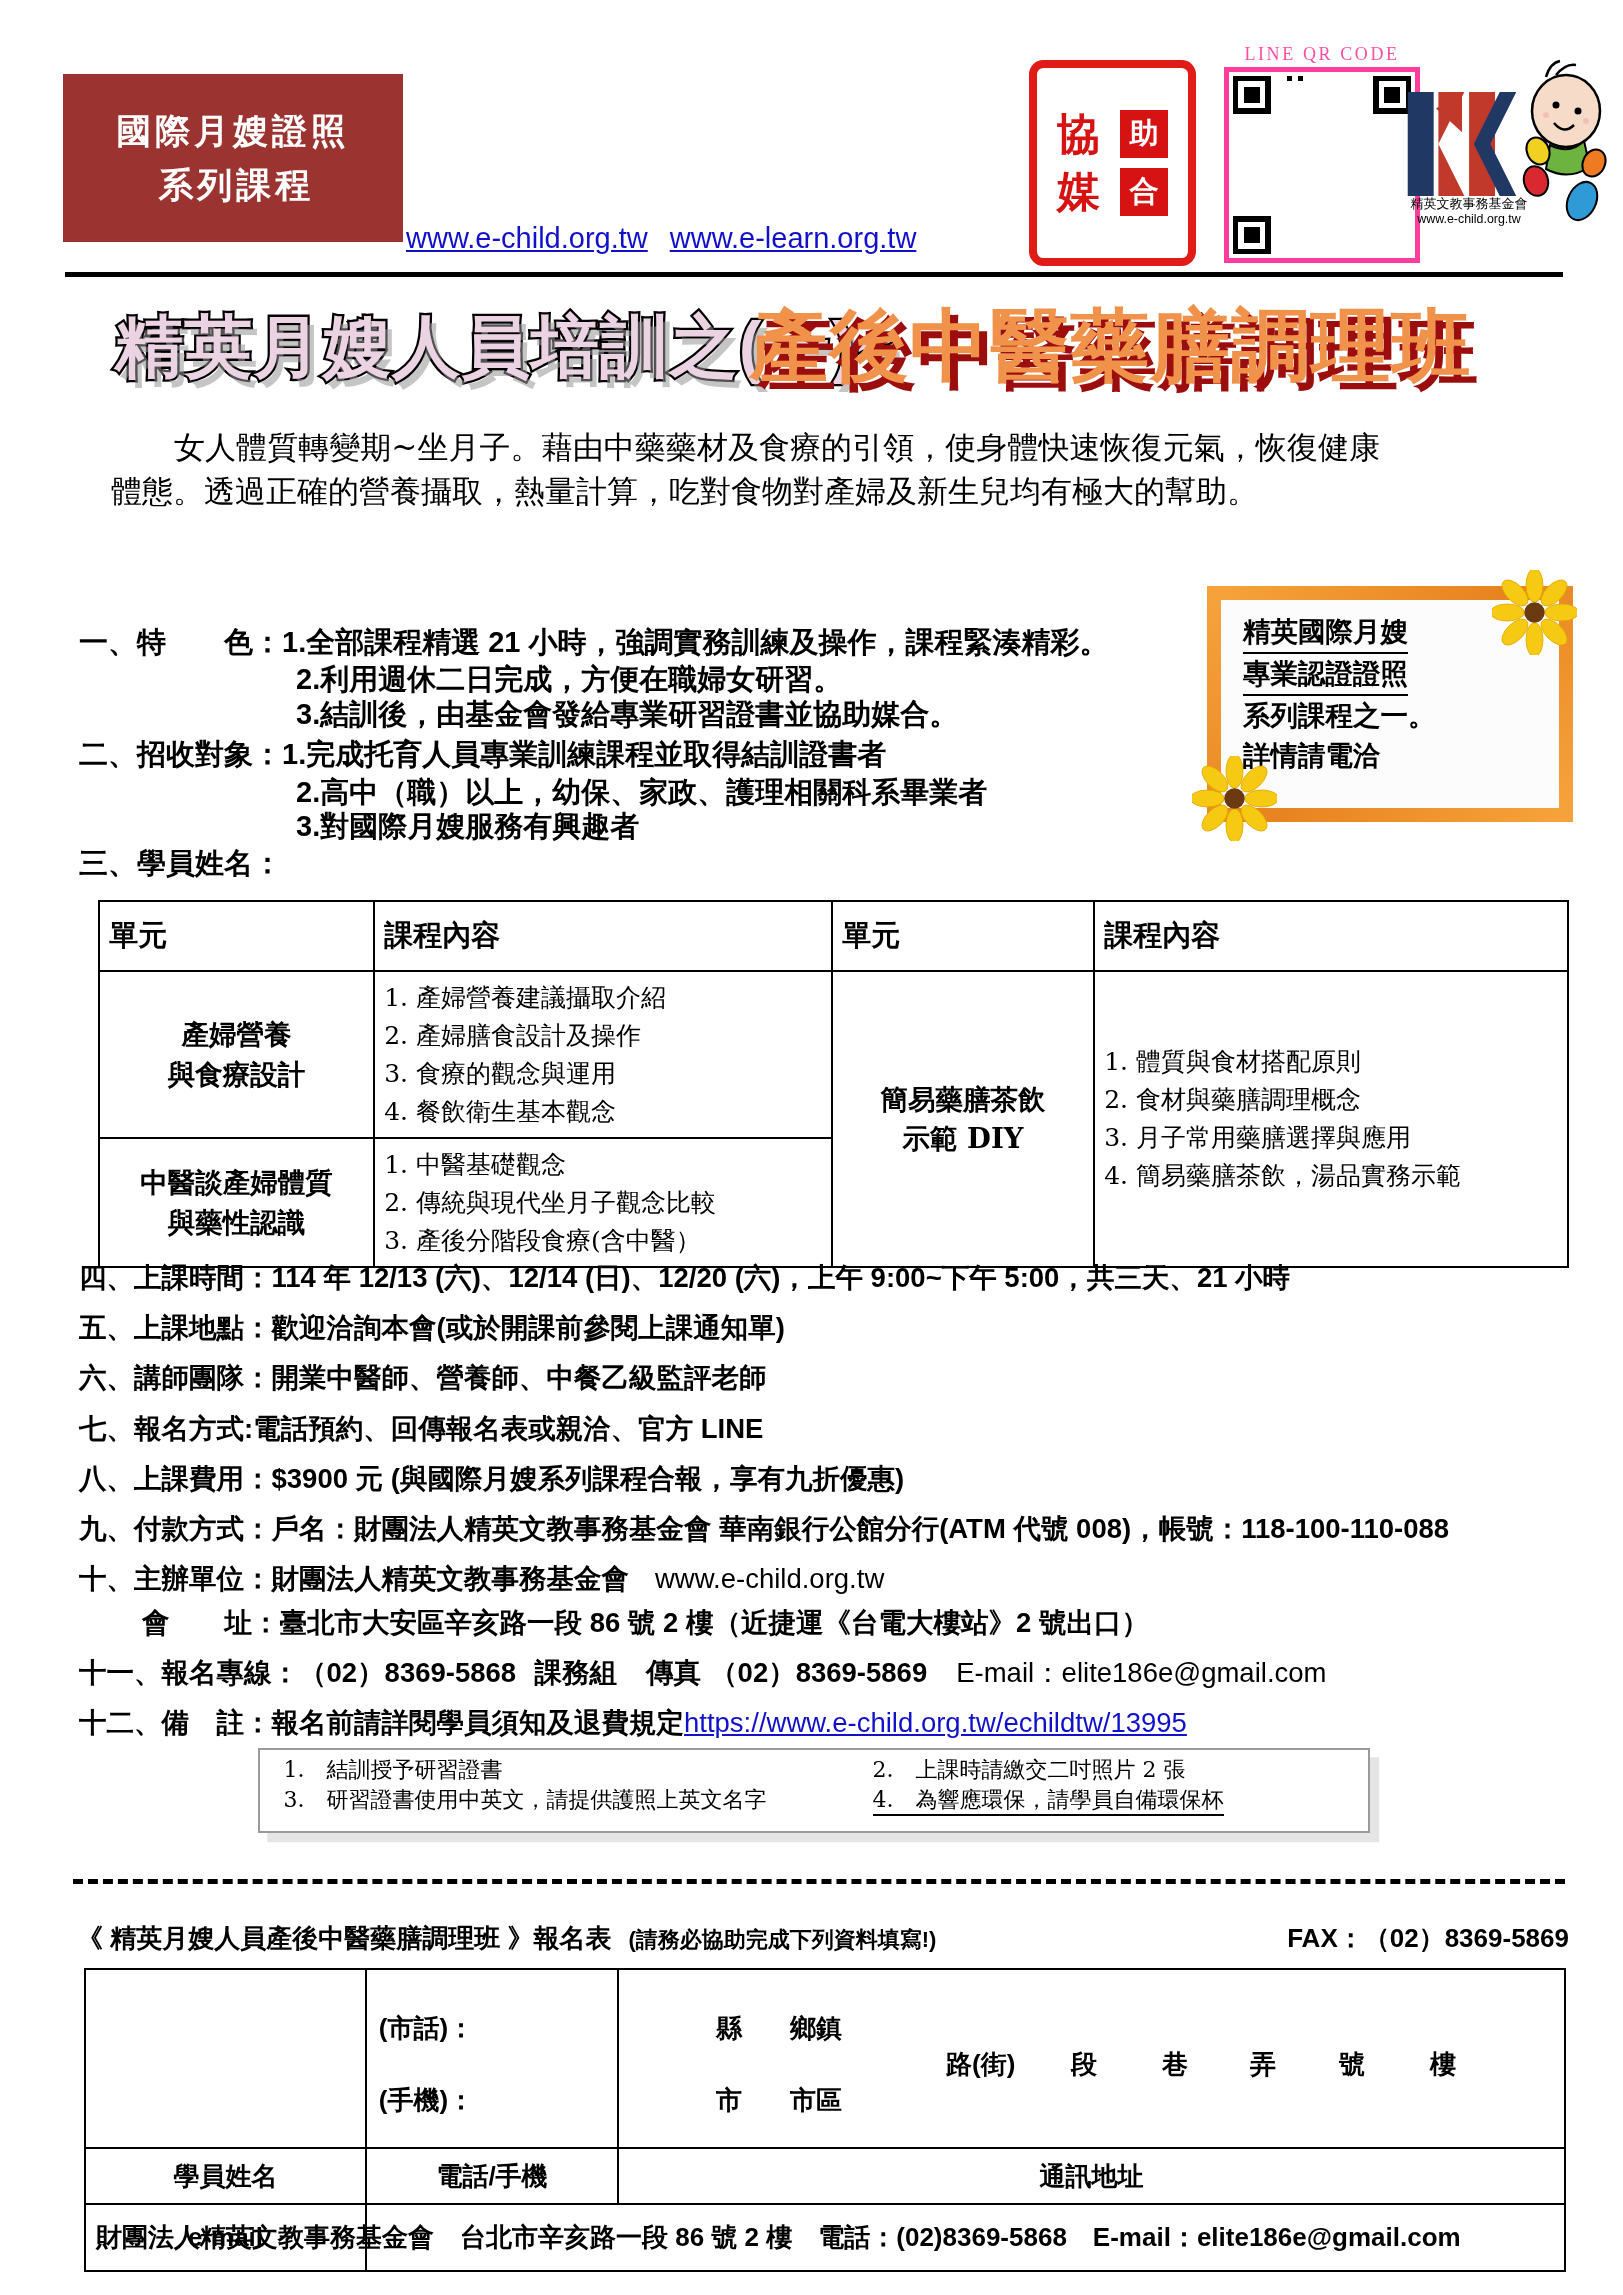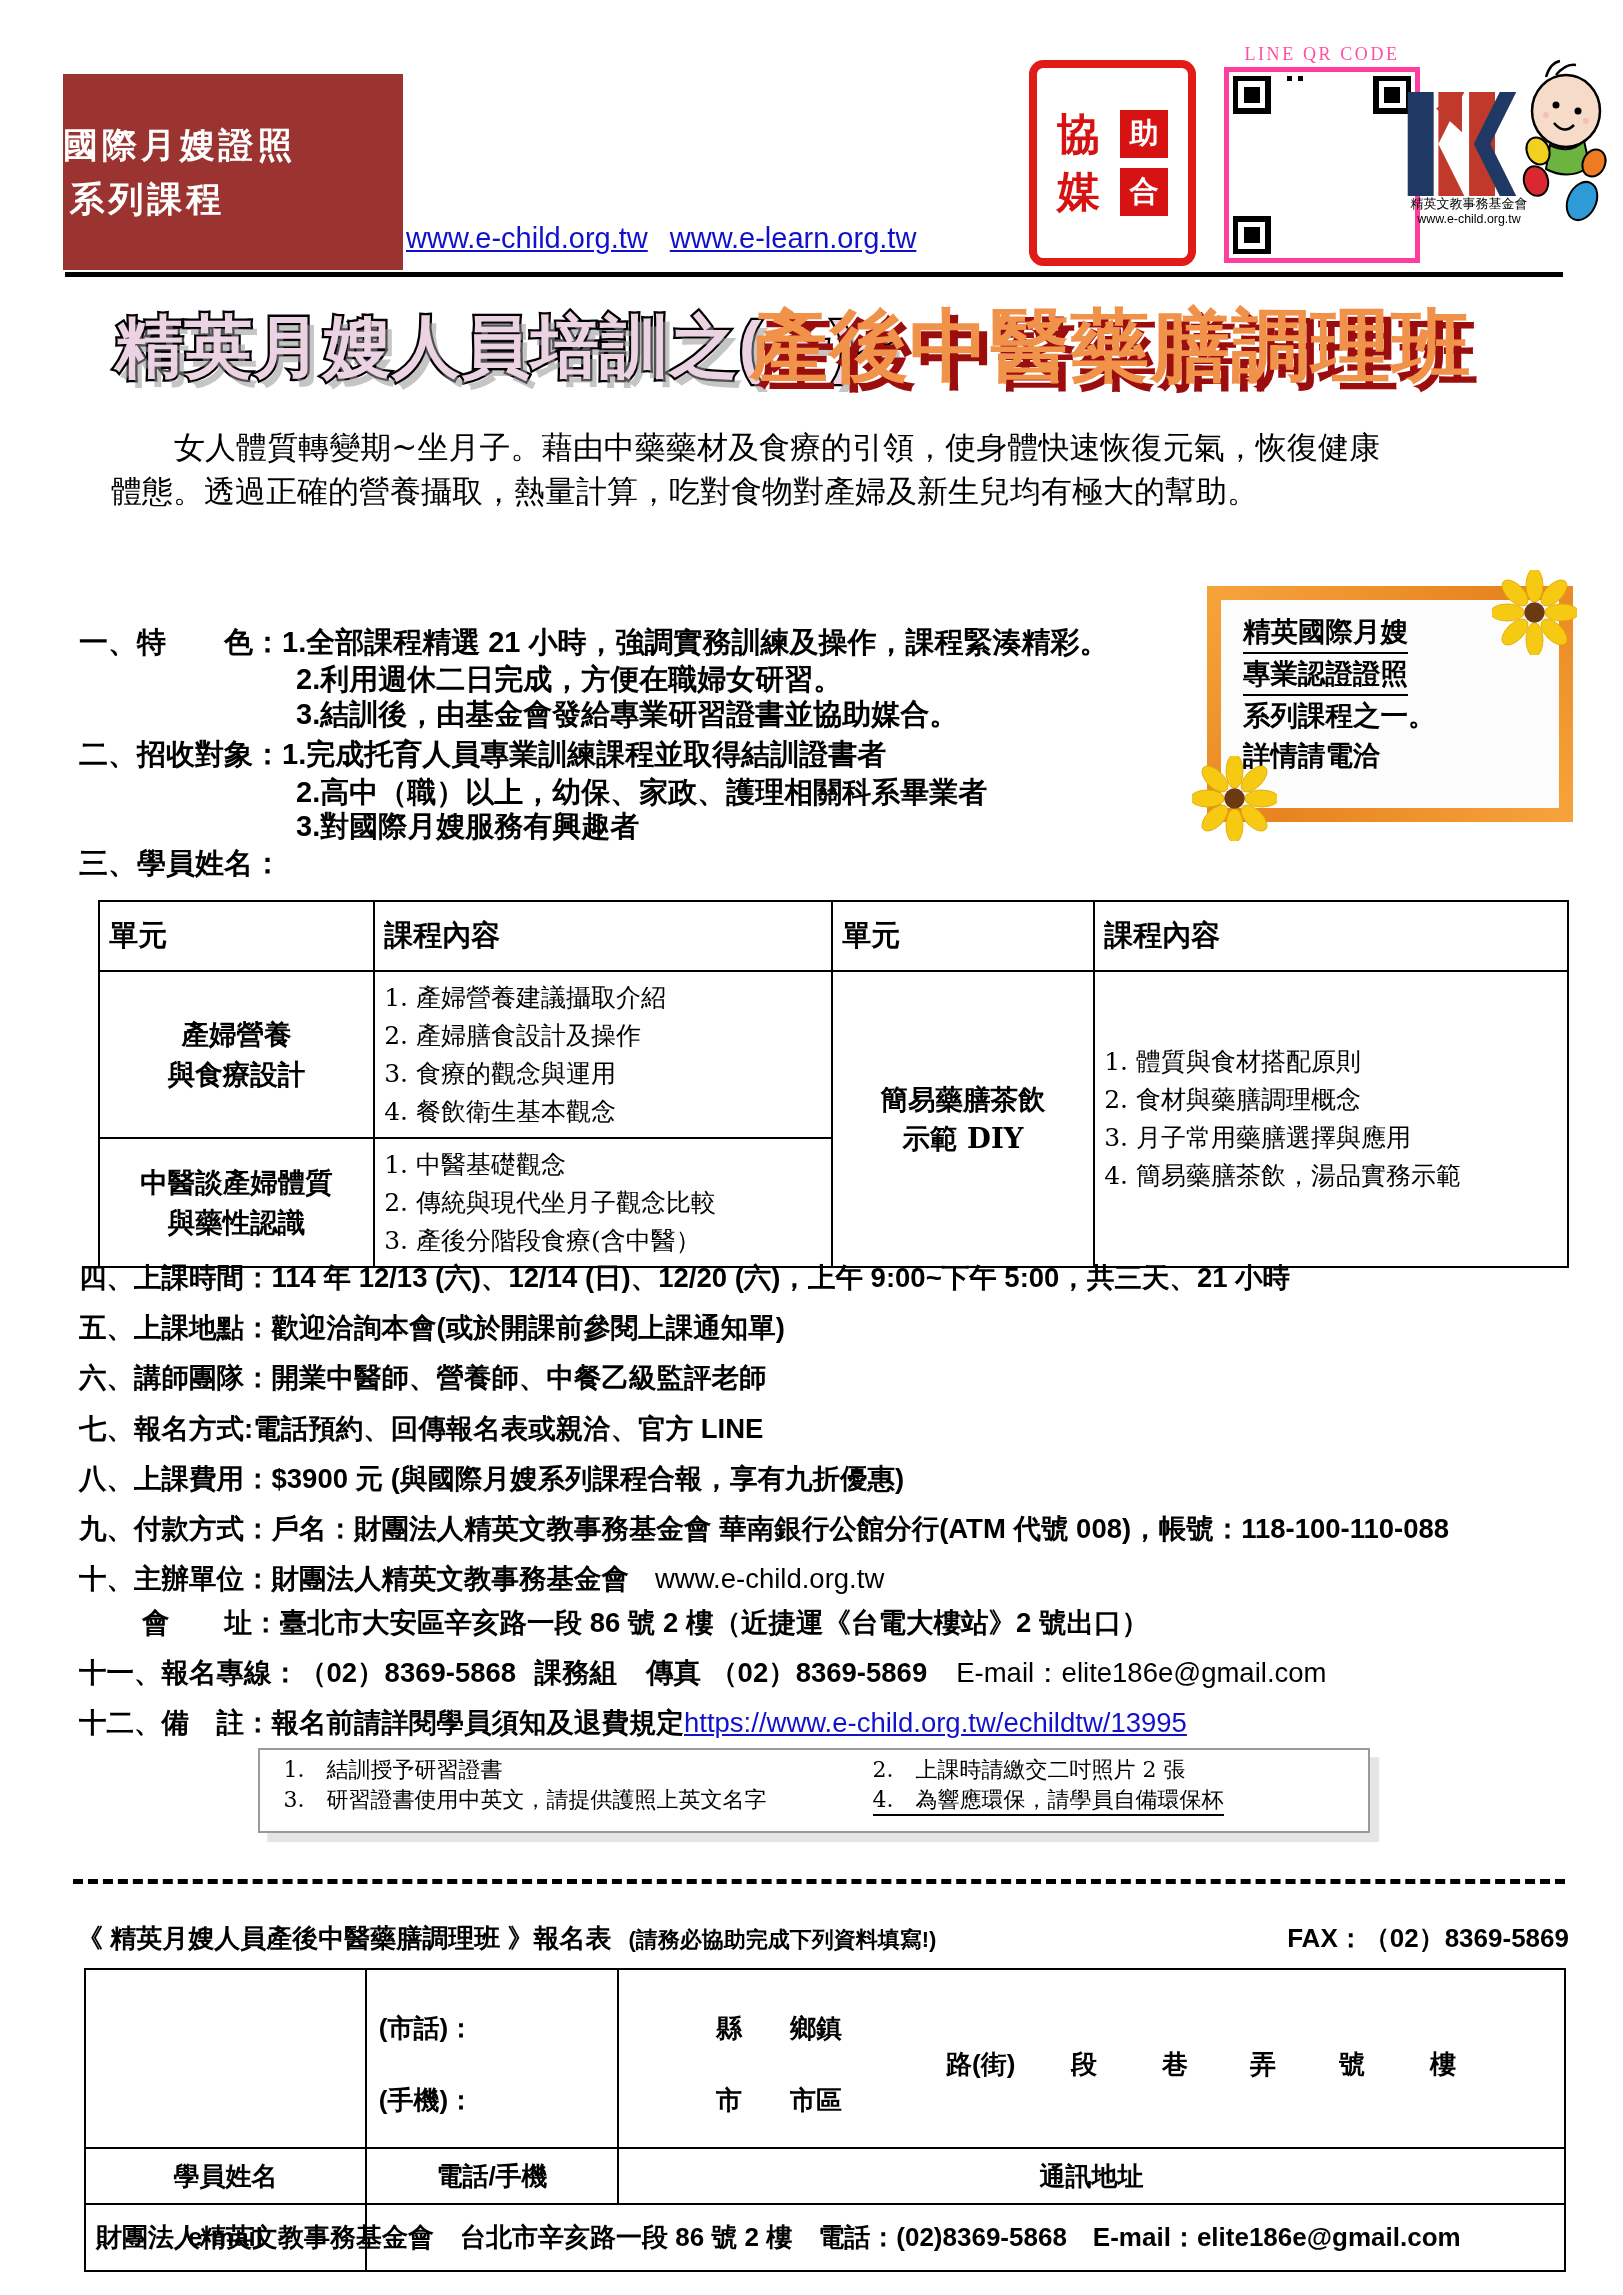--- a/index.html
+++ b/index.html
@@ -6,23 +6,23 @@
   body{
     width:1623px;height:2295px;
     font-family:"Liberation Sans","DejaVu Sans",sans-serif;
     color:#000;position:relative;overflow:hidden;
   }
   .page{position:relative;width:1623px;height:2295px;}
 
   
   .hdr{position:absolute;left:0;top:0;width:1623px;height:281px;}
   .hdr-badge{
-    position:absolute;left:63px;top:74px;width:340px;height:196px;
+    position:absolute;left:63px;top:74px;width:340px;height:168px;
     background:#9B3430;color:#fff;
-    display:flex;flex-direction:column;align-items:flex-start;justify-content:center;
+    display:flex;flex-direction:column;align-items:center;justify-content:center;
     font-size:35px;font-weight:bold;letter-spacing:3.9px;line-height:1.55;
   }
   .hdr-badge span{display:block;white-space:nowrap;}
   .hdr-badge .l2{padding-left:6.5px;}
 
   .hdr-links{position:absolute;left:406px;top:222px;width:589px;
     font-size:29px;color:#0000CC;white-space:nowrap;}
   .hdr-links a{color:#1111CC;text-decoration:underline;margin-right:22px;}
 
   .seal{

